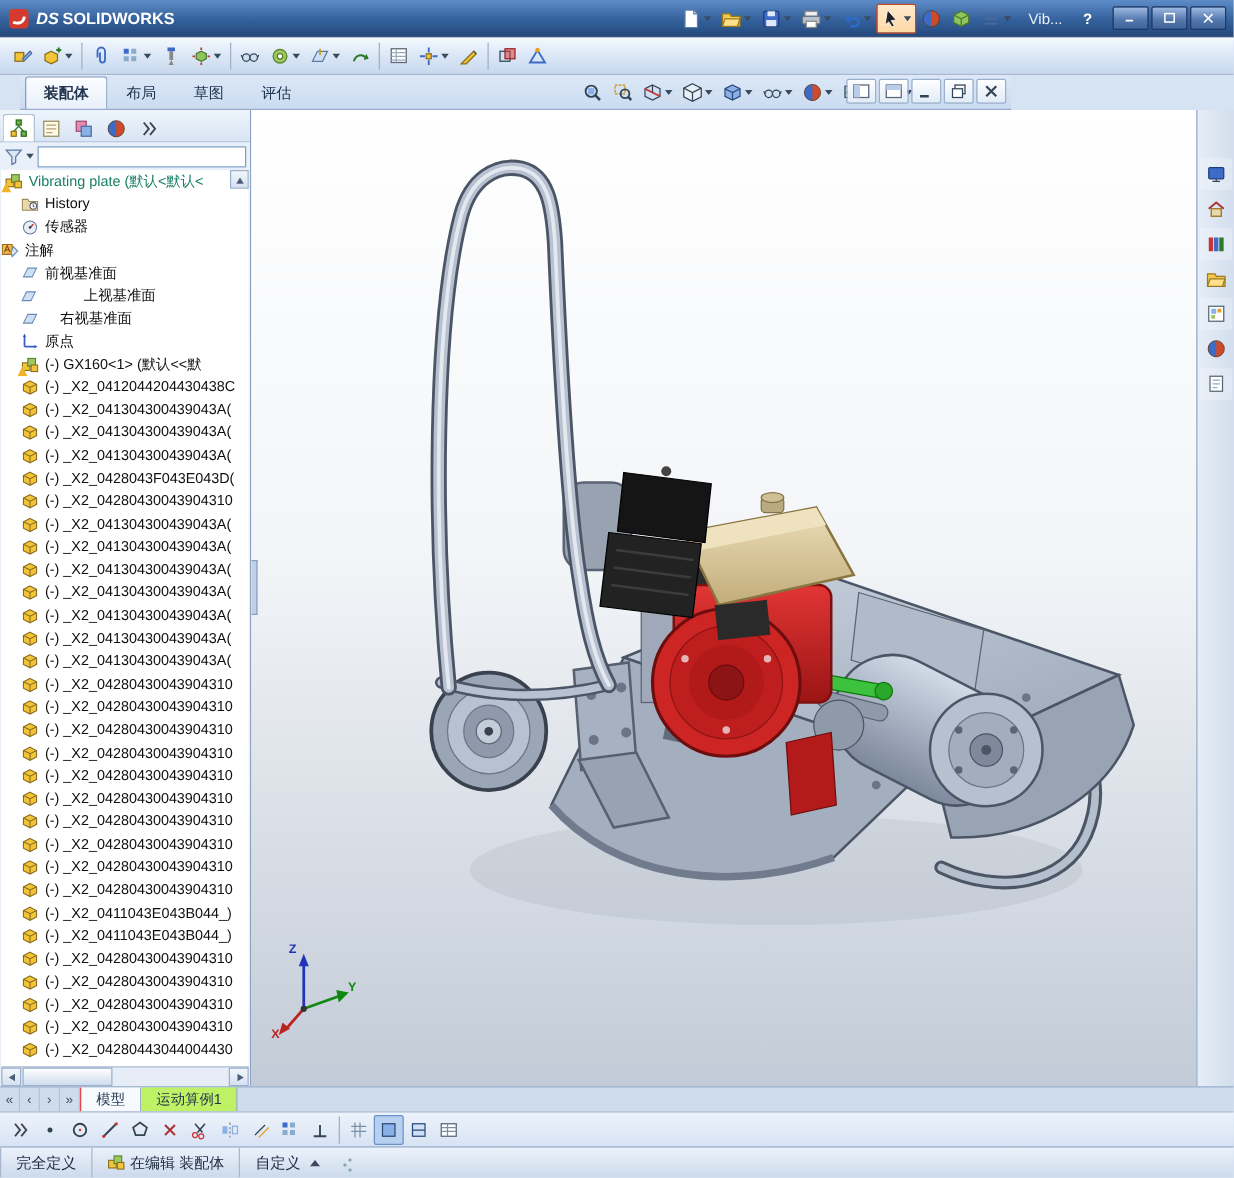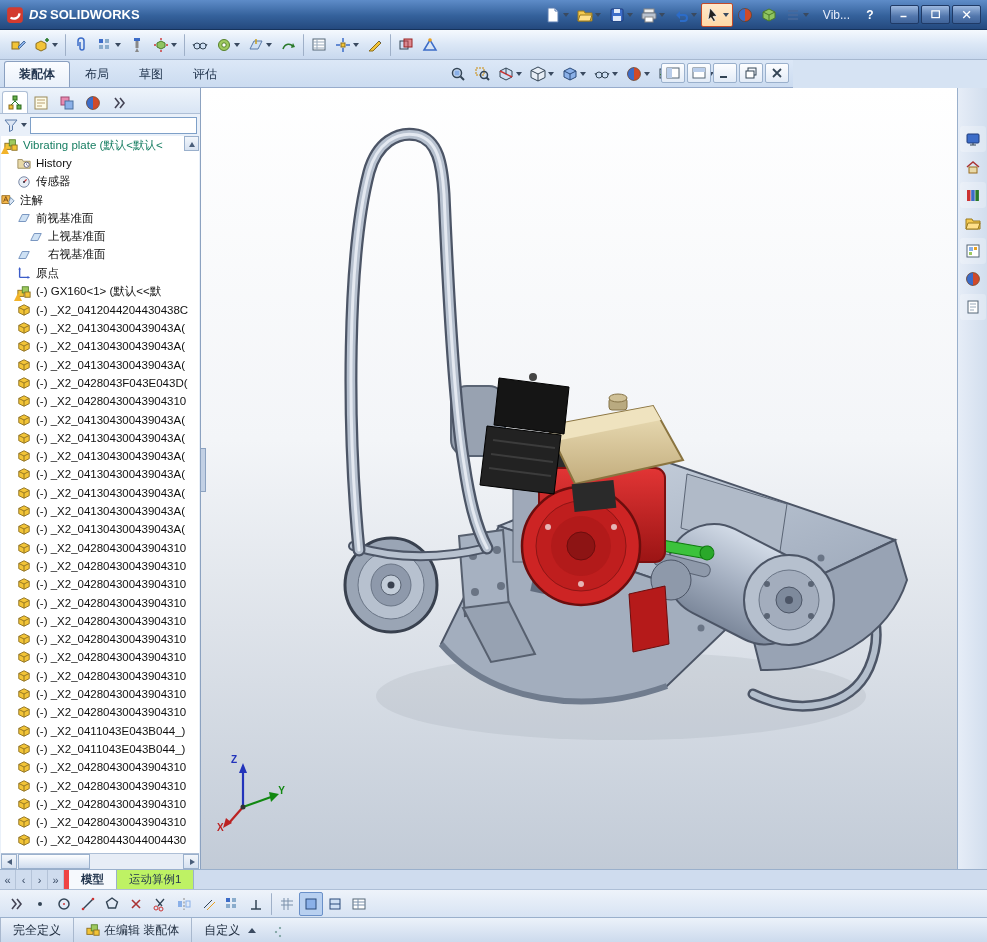--- a/index.html
+++ b/index.html
@@ -23,21 +23,21 @@
   .dochint{color:#e8eefb;margin:0 10px;white-space:nowrap}
   .helpq{color:#fff;font-weight:bold;width:20px;text-align:center;cursor:default}
   .winbtns{display:flex;margin-left:8px}
   .winbtn{width:29px;height:19px;margin-left:2px;border:1px solid #1f3a66;border-radius:2px;display:inline-flex;align-items:center;justify-content:center;
     background:linear-gradient(#9db9e0,#5277ad 60%,#40649a)}
   .winbtn .ic{width:12px;height:12px}
   
   .toolbar2{position:absolute;left:0;top:30px;width:987px;height:30px;display:flex;align-items:center;padding:0 6px;
     background:linear-gradient(#f5f9fe,#dbe7f6 50%,#c8d8ee);border-bottom:1px solid #a7b8d0}
   
-  .ribbonrow{position:absolute;left:0;top:60px;width:793px;height:28px;background:linear-gradient(#dce8f7,#cbdbf0);border-bottom:1px solid #97accc}
+  .ribbonrow{position:absolute;left:16px;top:60px;width:793px;height:28px;background:linear-gradient(#dce8f7,#cbdbf0);border-bottom:1px solid #97accc}
   .rtabs{position:absolute;left:4px;bottom:0;display:flex}
   .rtab{padding:4px 14px;color:#23364f;border:1px solid transparent;border-bottom:none;border-radius:3px 3px 0 0;cursor:default;white-space:nowrap}
   .rtab.active{background:linear-gradient(#fbfdff,#e9f0fa);border-color:#8aa0c0;font-weight:bold}
   .headsup{position:absolute;left:446px;top:2px;display:flex;align-items:center}
   .docwin{position:absolute;right:4px;top:3px;display:flex}
   .docwin .tbtn{width:22px;height:20px;border:1px solid #9ab0cc;background:linear-gradient(#fdfeff,#e2ebf7);margin-left:2px}
   
   .panel{position:absolute;left:0;top:88px;width:201px;height:781px;background:#e9f0f9;border-right:1px solid #8ca2c0}
   .ptabs{height:26px;display:flex;align-items:flex-end;padding:2px 2px 0;background:linear-gradient(#eef4fb,#d9e5f4);border-bottom:1px solid #aebfd6}
   .ptab{width:26px;height:22px;display:inline-flex;align-items:center;justify-content:center;border:1px solid transparent;border-bottom:none;border-radius:3px 3px 0 0}
@@ -74,21 +74,21 @@
   .tx{left:-2px;bottom:-2px;color:#bb2222}
   
   .taskpane{position:absolute;left:957px;top:88px;width:30px;height:781px;background:linear-gradient(90deg,#e6edf7,#d2deee);border-left:1px solid #9ab0cc;padding-top:38px;display:flex;flex-direction:column;align-items:center}
   .tpbtn{width:26px;height:26px;margin-bottom:2px;display:inline-flex;align-items:center;justify-content:center;border:1px solid transparent;border-radius:3px}
   .tpbtn:nth-child(odd){background:rgba(255,255,255,.25)}
   
   .tabbar{position:absolute;left:0;top:869px;width:987px;height:20px;background:#cfdcee;border-top:1px solid #9ab0cc;display:flex;align-items:stretch}
   .navbtn{width:16px;display:inline-flex;align-items:center;justify-content:center;color:#3a4c66;border-right:1px solid #b4c3d8;font-size:11px}
   .navs,.dtabs{display:flex}
   .dtab{padding:2px 12px;color:#23364f;border-right:1px solid #9ab0cc;background:#bef264;display:flex;align-items:center;white-space:nowrap;font-size:11.5px}
-  .dtab.active{background:#f6f9fd;font-weight:bold;border-left:5px solid #ef4444}
+  .dtab.active{background:#f6f9fd;font-weight:normal;border-left:1px solid #ef4444}
   
   .sketchbar{position:absolute;left:0;top:889px;width:987px;height:28px;display:flex;align-items:center;padding:0 4px;
     background:linear-gradient(#eef3fa,#d7e3f3);border-top:1px solid #aebfd6}
   .sketchbar .tbtn.pressed{border-color:#6a90c8;background:#b8d0f0}
   
   .statusbar{position:absolute;left:0;top:917px;width:987px;height:25px;display:flex;align-items:center;
     background:linear-gradient(#ecf2fa,#ccdaed);border-top:1px solid #9ab0cc;color:#1c2a3c}
   .sleft{flex:1;padding-left:8px;white-space:nowrap}
   .sseg{display:flex;align-items:center;height:100%;padding:0 12px;border-left:1px solid #a8b8ce;white-space:nowrap}
   .sseg .ic{width:14px;height:14px;margin-right:4px}
@@ -500,21 +500,21 @@
                 <path d="M11 5l4 4-5 5-1-4z" fill="#d8e4f4" stroke="#6688aa"></path>
               </svg></i></span>
           <span class="tlabel">注解</span>
         </div>
         <div class="trow" style="padding-left: 16px;">
           <span class="ticon"><i class="ic"><svg viewBox="0 0 16 16">
                 <path d="M2 12 6 4h8l-4 8z" fill="rgba(190,215,240,.75)" stroke="#6a8ab8"></path>
               </svg></i></span>
           <span class="tlabel">前视基准面</span>
         </div>
-        <div class="trow" style="padding-left: 28px;">
+        <div class="trow" style="padding-left: 15px; gap: 32px;">
           <span class="ticon"><i class="ic"><svg viewBox="0 0 16 16">
                 <path d="M2 12 6 4h8l-4 8z" fill="rgba(190,215,240,.75)" stroke="#6a8ab8"></path>
               </svg></i></span>
           <span class="tlabel">上视基准面</span>
         </div>
         <div class="trow" style="padding-left: 16px; gap: 12px;">
           <span class="ticon"><i class="ic"><svg viewBox="0 0 16 16">
                 <path d="M2 12 6 4h8l-4 8z" fill="rgba(190,215,240,.75)" stroke="#6a8ab8"></path>
               </svg></i></span>
           <span class="tlabel">右视基准面</span>

